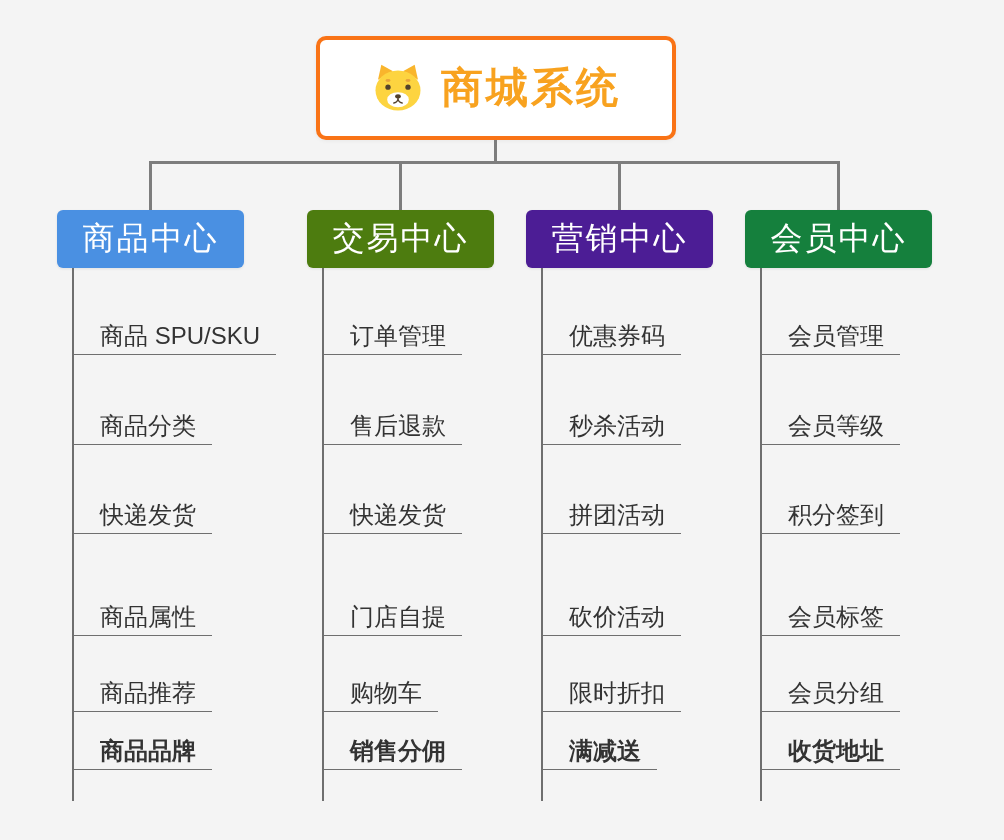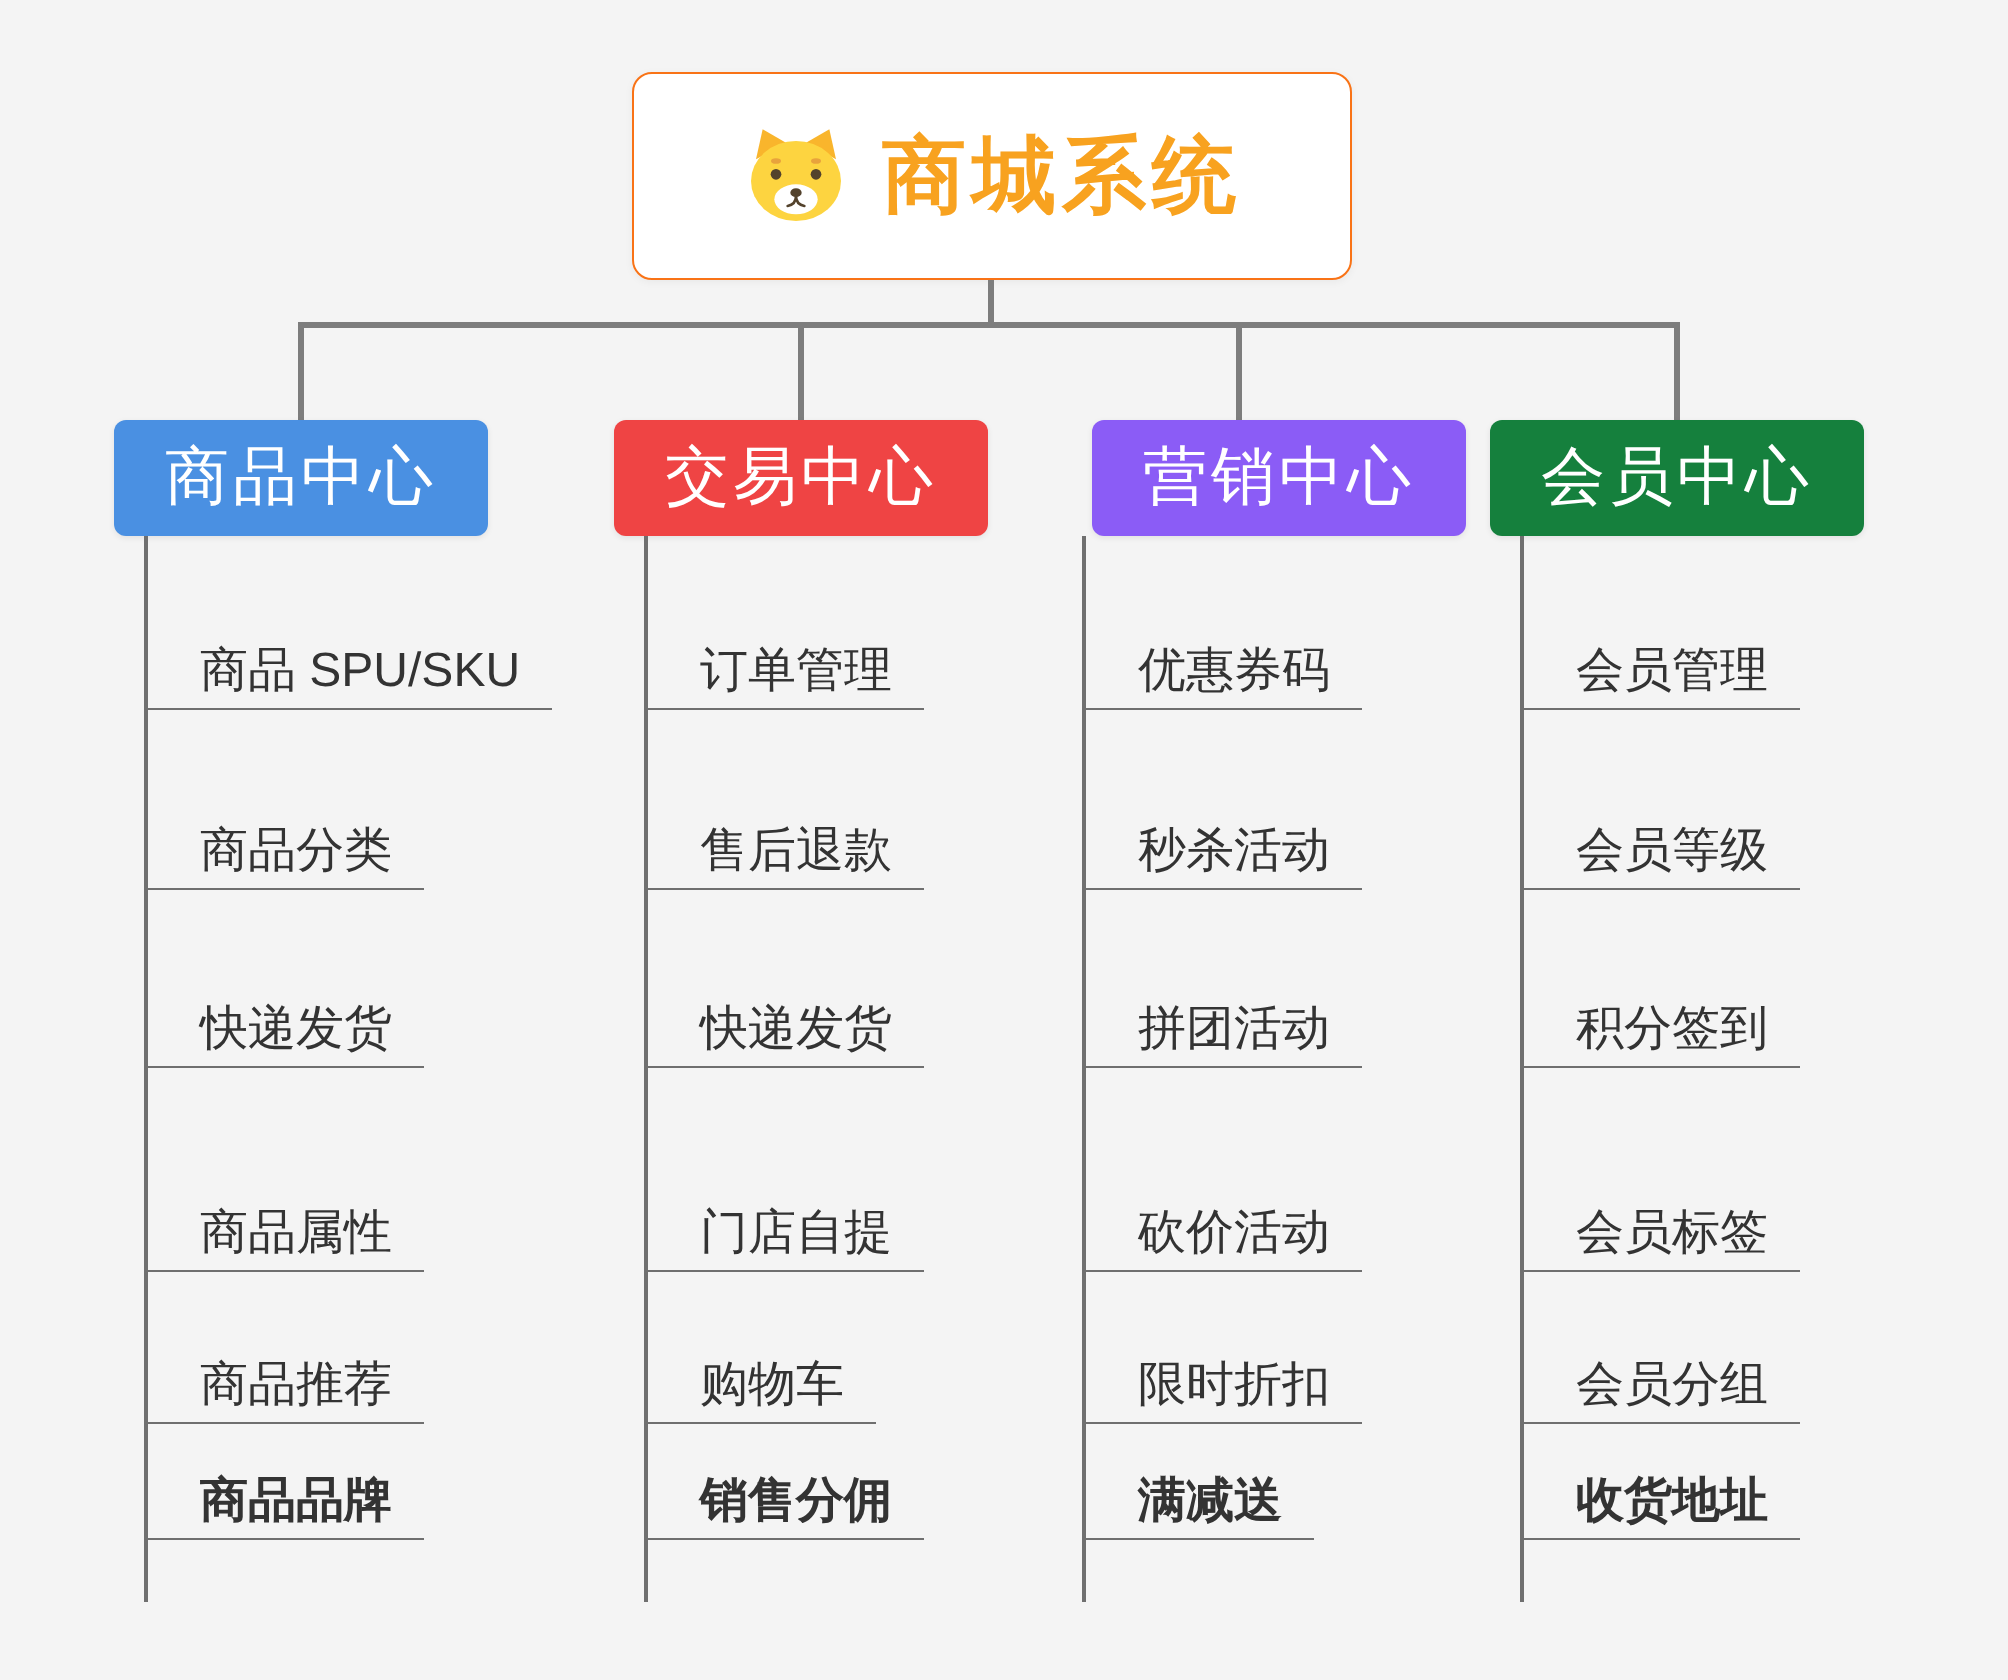--- a/index.html
+++ b/index.html
@@ -1,21 +1,21 @@
 <!DOCTYPE html>
 <html><head>
 <meta charset="utf-8">
 <style>
   html,body{margin:0;padding:0;background:#f4f4f4;font-family:"Liberation Sans",sans-serif;}
   .stage{position:relative;width:1004px;height:840px;background:#f4f4f4;overflow:hidden;}
 
   
   .root-node{
     position:absolute;left:316px;top:36px;width:360px;height:104px;
-    background:#ffffff;border:1px solid #f97316;border-radius:10px;
+    background:#ffffff;border:4px solid #f97316;border-radius:10px;
     box-shadow:0 1px 4px rgba(0,0,0,0.05);
     display:flex;align-items:center;justify-content:center;gap:16px;
     box-sizing:border-box;
   }
   .root-label{
     font-size:42px;font-weight:600;letter-spacing:3px;color:#f8a21f;
   }
 
   
   .line{position:absolute;background:#7d7d7d;}
@@ -79,32 +79,32 @@
     <div class="trunk"></div>
     <div class="child child-1">商品 SPU/SKU</div>
     <div class="child child-2">商品分类</div>
     <div class="child child-3">快递发货</div>
     <div class="child child-4">商品属性</div>
     <div class="child child-5">商品推荐</div>
     <div class="child child-6">商品品牌</div>
   </div>
 
   <div class="branch branch-2">
-    <div class="branch-header" style="background: #ef4444;">交易中心</div>
+    <div class="branch-header" style="background: #4d7c0f;">交易中心</div>
     <div class="trunk"></div>
     <div class="child child-1">订单管理</div>
     <div class="child child-2">售后退款</div>
     <div class="child child-3">快递发货</div>
     <div class="child child-4">门店自提</div>
     <div class="child child-5">购物车</div>
     <div class="child child-6">销售分佣</div>
   </div>
 
   <div class="branch branch-3">
-    <div class="branch-header" style="background: #8b5cf6; margin-left: 20px;">营销中心</div>
+    <div class="branch-header" style="background: #4c1d95;">营销中心</div>
     <div class="trunk"></div>
     <div class="child child-1">优惠券码</div>
     <div class="child child-2">秒杀活动</div>
     <div class="child child-3">拼团活动</div>
     <div class="child child-4">砍价活动</div>
     <div class="child child-5">限时折扣</div>
     <div class="child child-6">满减送</div>
   </div>
 
   <div class="branch branch-4">

